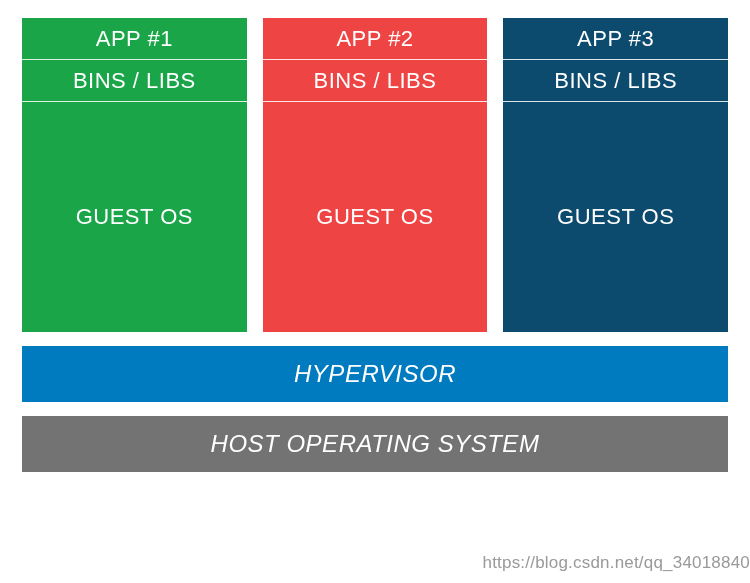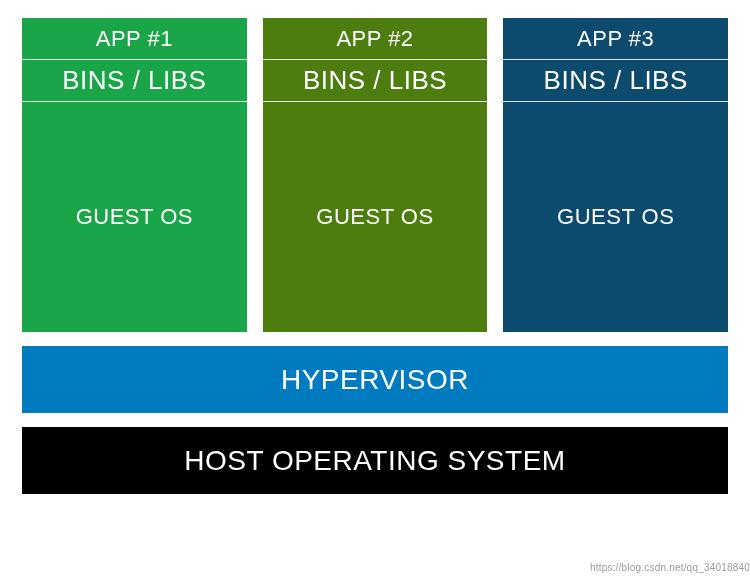--- a/index.html
+++ b/index.html
@@ -29,34 +29,34 @@
     color: #ffffff;
     display: flex;
     align-items: center;
     justify-content: center;
     text-align: center;
     font-weight: 400;
     letter-spacing: 0.5px;
   }
   .sep-below { border-bottom: 1px solid rgba(255,255,255,0.85); }
   .app    { height: 42px; font-size: 22px; }
-  .bins   { height: 42px; font-size: 26px; }
+  .bins   { height: 42px; font-size: 22px; }
   .guest  { height: 230px; font-size: 22px; }
-  .wide   { height: 67px; font-size: 28px; width: 100%; }
+  .wide   { height: 56px; font-size: 24px; width: 100%; font-style: italic; }
   .vm1 .layer { background: #1aa548; }
-  .vm2 .layer { background: #4d7c0f; }
+  .vm2 .layer { background: #ef4444; }
   .vm3 .layer { background: #0c4a6e; }
   .hv-layer   { background: #007bc0; }
-  .host-layer { background: #000000; }
+  .host-layer { background: #737373; }
   .infra-layer{ background: #0a0a0a; }
   .watermark {
     position: absolute;
     right: 0;
     bottom: 10px;
-    font-size: 10px;
+    font-size: 17px;
     color: #9a9a9a;
     font-family: Arial, sans-serif;
     letter-spacing: 0.2px;
   }
 </style>
 </head>
 <body>
 
 <div class="canvas">
 

